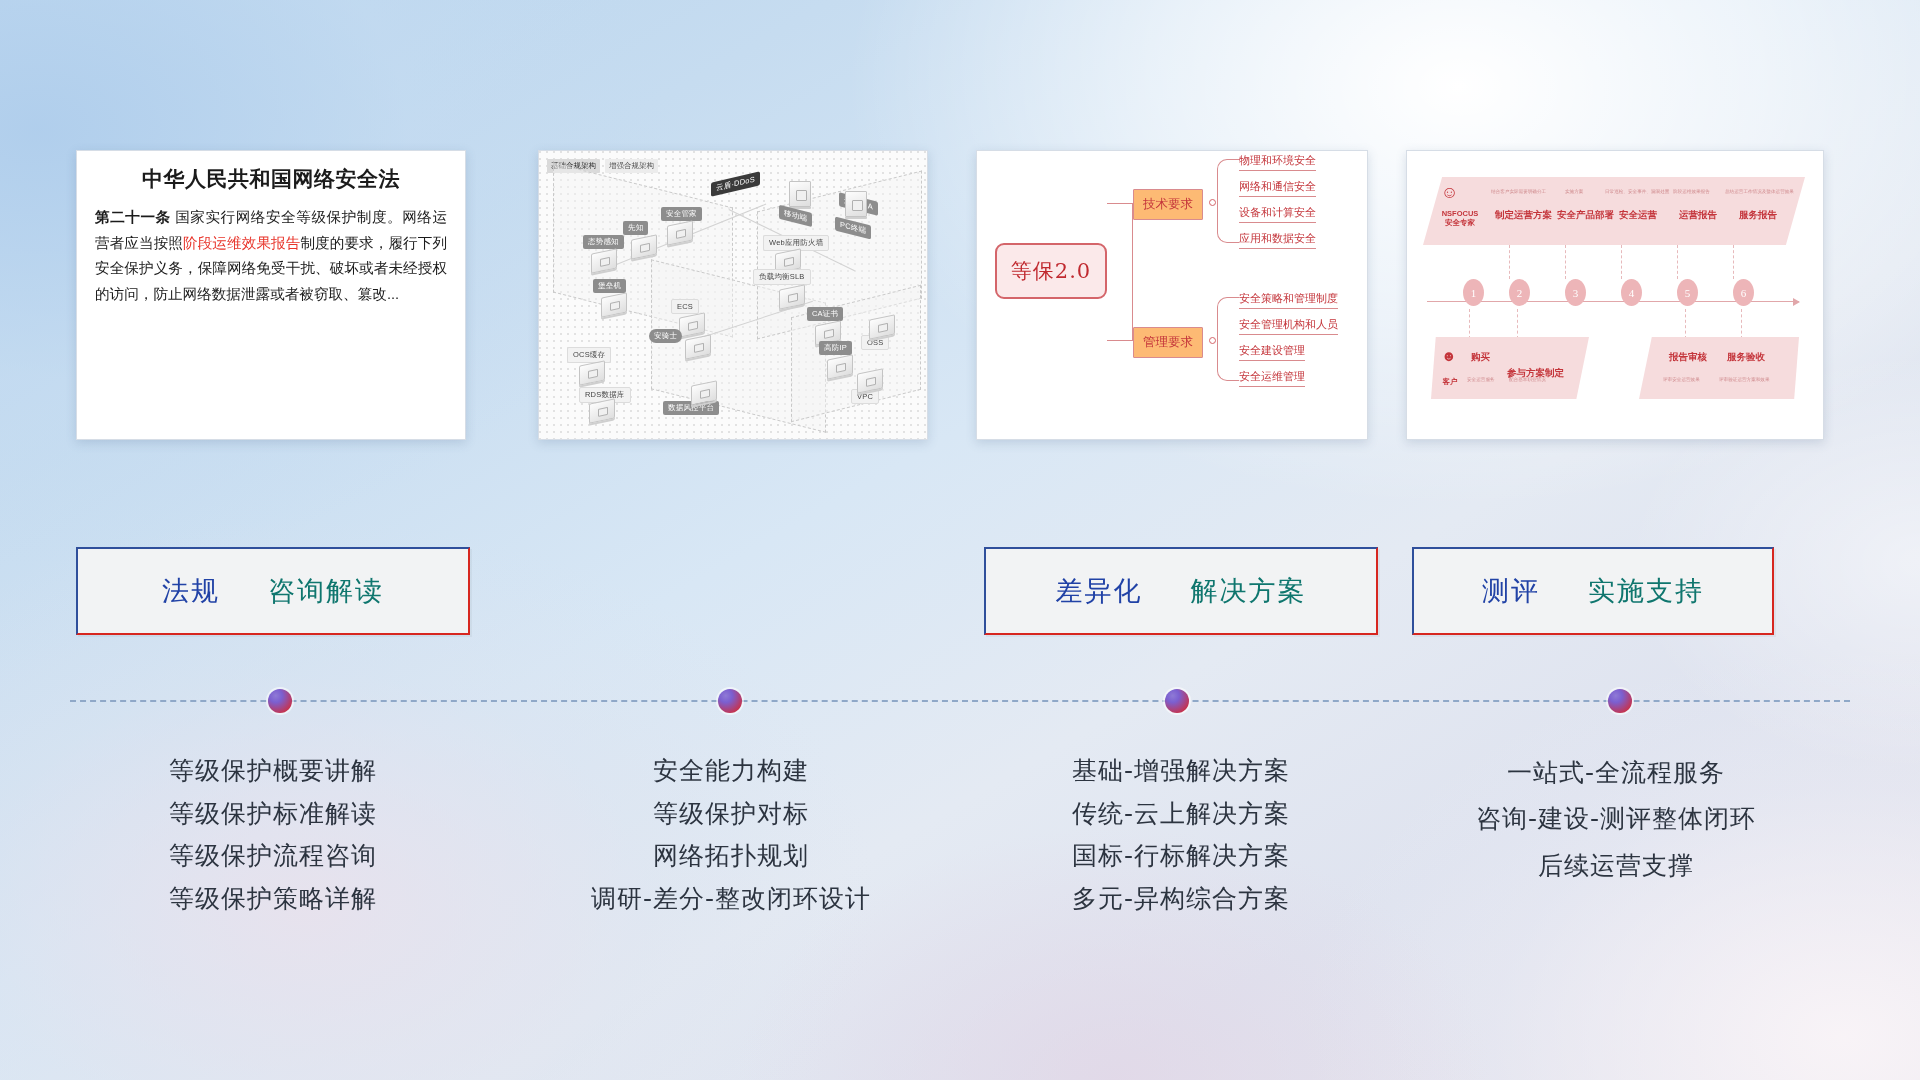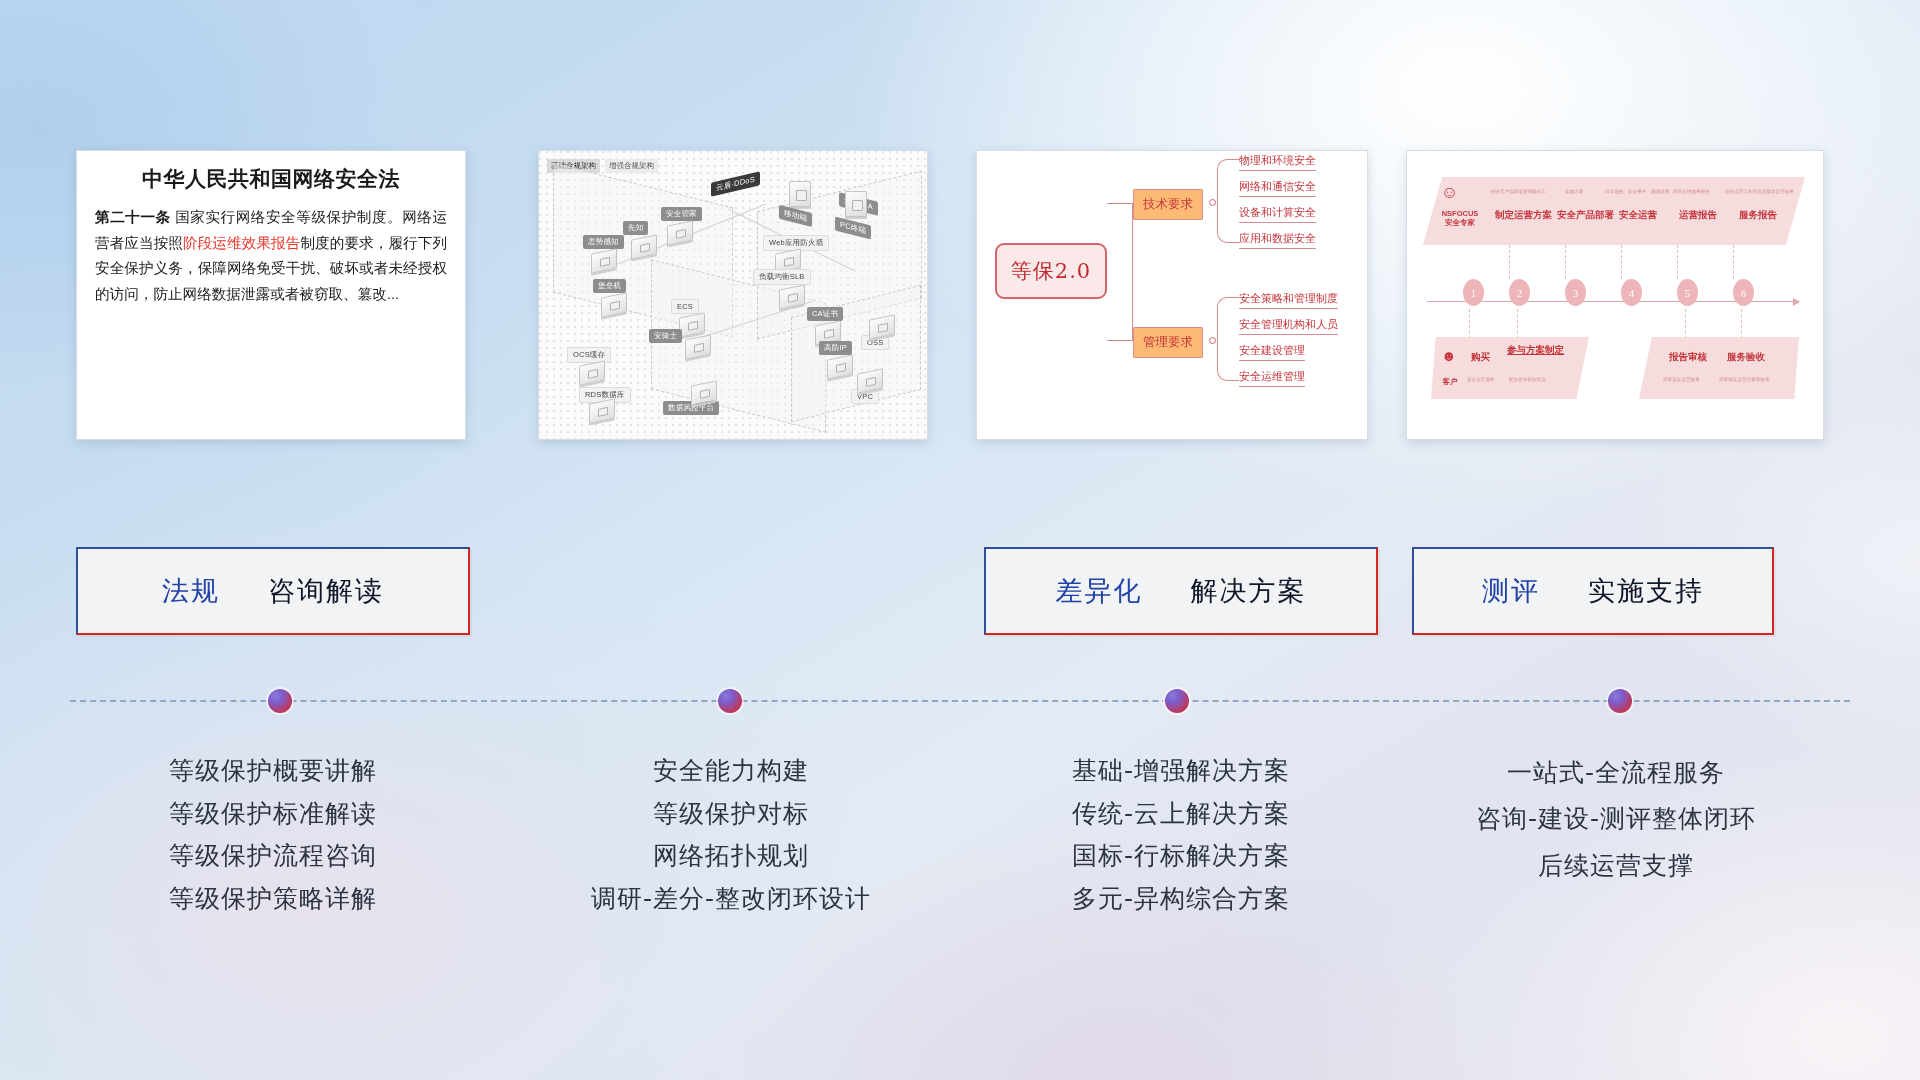--- a/index.html
+++ b/index.html
@@ -145,21 +145,21 @@
     position: absolute; top: 0; height: 88px;
     background: #f2f3f4;
     border: 2px solid #2f4f9b;
     border-bottom-color: #d7261f; border-right-color: #d7261f;
     box-shadow: 2px 2px 0 rgba(0,0,0,0.04);
     display: flex; align-items: center; justify-content: center;
   }
   .head-txt { font-size: 27px; letter-spacing: 2px; white-space: nowrap;
     font-family: "DejaVu Sans", "Liberation Sans", sans-serif; }
   .head-txt .b { color: #2142a6; }
-  .head-txt .r { color: #0f172a; margin-left: 48px; }
+  .head-txt .r { color: #0f766e; margin-left: 48px; }
   .head.h1 { left: 76px;   width: 394px; }
   .head.h2 { left: 534px;  width: 394px; }
   .head.h3 { left: 984px;  width: 394px; }
   .head.h4 { left: 1412px; width: 362px; }
 
   
   .tl { position: absolute; top: 700px; left: 70px; width: 1780px; height: 2px; }
   .tl-line { position: absolute; top: 0; left: 0; width: 100%; height: 0;
     border-top: 2px dashed #8fa8c8; }
   .tl-dot {
@@ -227,21 +227,21 @@
         <div class="chip" style="left:84px; top:70px;">先知</div>
         <div class="node" style="left:92px; top:86px;"></div>
         <div class="chip" style="left:44px; top:84px;">态势感知</div>
         <div class="node" style="left:52px; top:100px;"></div>
 
         <div class="chip" style="left:54px; top:128px;">堡垒机</div>
         <div class="node" style="left:62px; top:144px;"></div>
 
         <div class="chip light" style="left:132px; top:148px;">ECS</div>
         <div class="node" style="left:140px; top:164px;"></div>
-        <div class="chip" style="left:110px; top:178px;">安骑士</div>
+        <div class="chip" style="left:110px; top:178px;border-radius:7px;">安骑士</div>
         <div class="node" style="left:146px; top:186px;"></div>
 
         <div class="chip light" style="left:28px; top:196px;">OCS缓存</div>
         <div class="node" style="left:40px; top:212px;"></div>
         <div class="chip light" style="left:40px; top:236px;">RDS数据库</div>
         <div class="node" style="left:50px; top:250px;"></div>
         <div class="chip" style="left:124px; top:250px;">数据风控平台</div>
         <div class="node" style="left:152px; top:232px;"></div>
 
         <div class="chip light" style="left:224px; top:84px;">Web应用防火墙</div>
@@ -333,21 +333,21 @@
         <div class="dash" style="left:334px; top:158px; height:30px;"></div>
 
         <div class="band bl"></div>
         <div class="band br"></div>
 
         <div class="person" style="left:34px; top:196px; font-size:15px;">☻</div>
         <div class="nsf-lbl nsf-brand" style="left:28px; top:226px; width:30px;">客户</div>
 
         <div class="nsf-lbl nsf-main" style="left:64px;  top:200px;">购买</div>
         <div class="nsf-lbl nsf-sub" style="left:60px;  top:226px;">安全运营服务</div>
-        <div class="nsf-lbl nsf-main" style="left:100px; top:193px;text-decoration:underline;">参与方案制定</div>
+        <div class="nsf-lbl nsf-main" style="left:100px; top:216px;">参与方案制定</div>
         <div class="nsf-lbl nsf-sub" style="left:102px; top:226px;">配合基本职业情况</div>
         <div class="nsf-lbl nsf-main" style="left:262px; top:200px;">报告审核</div>
         <div class="nsf-lbl nsf-sub" style="left:256px; top:226px;">评审安全运营效果</div>
         <div class="nsf-lbl nsf-main" style="left:320px; top:200px;">服务验收</div>
         <div class="nsf-lbl nsf-sub" style="left:312px; top:226px;">评审验证运营方案和效果</div>
       </div>
     </div>
   </div>
 
   <div class="heads">

